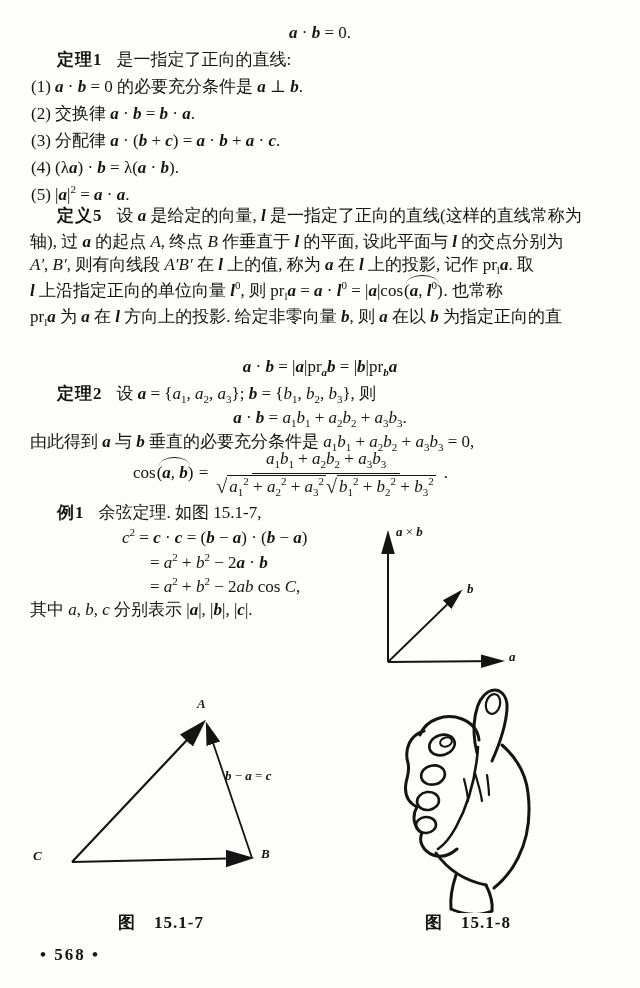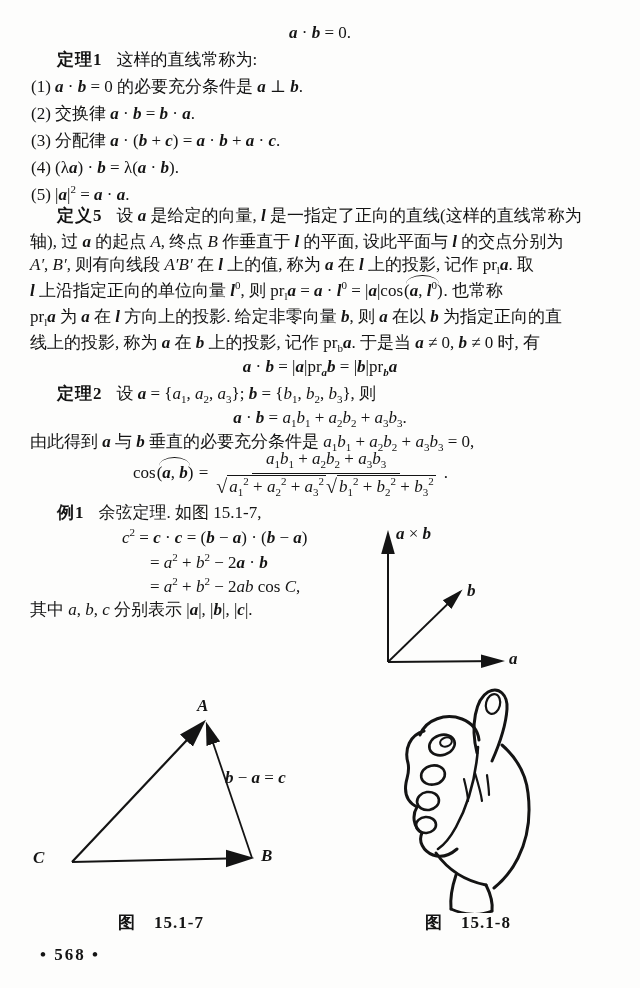--- a/index.html
+++ b/index.html
@@ -22,49 +22,48 @@
     border-radius:50% 50% 0 0 / 100% 100% 0 0;
   }
   
   .cosrow{display:flex;align-items:center;gap:8px;}
   .frac{display:inline-flex;flex-direction:column;align-items:center;}
   .frac .num{padding:0 14px 2px 14px;border-bottom:1.4px solid #141414;}
   .frac .den{padding-top:1px;display:inline-flex;align-items:flex-start;}
   .rad{font-size:20px;line-height:1;padding-top:1px;}
   .ovl{border-top:1.4px solid #141414;padding:0 2px;}
   .figure{position:absolute;}
-  .figlabel{position:absolute;white-space:nowrap;font-size:17px;}
+  .figlabel{position:absolute;white-space:nowrap;font-size:13px;}
   svg{display:block;}
   .caption{position:absolute;font-weight:bold;white-space:nowrap;letter-spacing:1px;}
   .pagenum{position:absolute;font-weight:bold;letter-spacing:2px;}
 </style>
 </head>
 <body>
 
 <div class="page">
 
   <div class="ln center" style="top:22px;"><b class="v"><i>a</i></b> · <b class="v"><i>b</i></b> = 0.</div>
 
   <div class="ln" style="left:57px;top:49px;">
-    <span class="lbl">定理1</span><span>这样的直线常称为:</span>
+    <span class="lbl">定理1</span><span>是一指定了正向的直线:</span>
   </div>
   <div class="ln" style="left:31px;top:76px;">(1) <b class="v"><i>a</i></b> · <b class="v"><i>b</i></b> = 0 的必要充分条件是 <b class="v"><i>a</i></b> ⊥ <b class="v"><i>b</i></b>.</div>
   <div class="ln" style="left:31px;top:103px;">(2) 交换律 <b class="v"><i>a</i></b> · <b class="v"><i>b</i></b> = <b class="v"><i>b</i></b> · <b class="v"><i>a</i></b>.</div>
   <div class="ln" style="left:31px;top:130px;">(3) 分配律 <b class="v"><i>a</i></b> · (<b class="v"><i>b</i></b> + <b class="v"><i>c</i></b>) = <b class="v"><i>a</i></b> · <b class="v"><i>b</i></b> + <b class="v"><i>a</i></b> · <b class="v"><i>c</i></b>.</div>
   <div class="ln" style="left:31px;top:157px;">(4) (λ<b class="v"><i>a</i></b>) · <b class="v"><i>b</i></b> = λ(<b class="v"><i>a</i></b> · <b class="v"><i>b</i></b>).</div>
   <div class="ln" style="left:31px;top:184px;">(5) |<b class="v"><i>a</i></b>|<sup>2</sup> = <b class="v"><i>a</i></b> · <b class="v"><i>a</i></b>.</div>
 
   <div class="ln" style="left:57px;top:205px;">
     <span class="lbl">定义5</span><span>设 <b class="v"><i>a</i></b> 是给定的向量, <b class="v"><i>l</i></b> 是一指定了正向的直线(这样的直线常称为</span>
   </div>
   <div class="ln" style="left:30px;top:254px;"><i>A′</i>, <i>B′</i>, 则有向线段 <i>A′B′</i> 在 <b class="v"><i>l</i></b> 上的值, 称为 <b class="v"><i>a</i></b> 在 <b class="v"><i>l</i></b> 上的投影, 记作 pr<sub>l</sub><b class="v"><i>a</i></b>. 取</div>
   <div class="ln" style="left:30px;top:231px;">轴), 过 <b class="v"><i>a</i></b> 的起点 <i>A</i>, 终点 <i>B</i> 作垂直于 <b class="v"><i>l</i></b> 的平面, 设此平面与 <b class="v"><i>l</i></b> 的交点分别为</div>
   <div class="ln" style="left:30px;top:280px;"><b class="v"><i>l</i></b> 上沿指定正向的单位向量 <b class="v"><i>l</i></b><sup>0</sup>, 则 pr<sub>l</sub><b class="v"><i>a</i></b> = <b class="v"><i>a</i></b> · <b class="v"><i>l</i></b><sup>0</sup> = |<b class="v"><i>a</i></b>|cos<span class="hat">(<b class="v"><i>a</i></b>, <b class="v"><i>l</i></b><sup>0</sup>)</span>.  也常称</div>
   <div class="ln" style="left:30px;top:306px;font-family:Liberation Serif, serif;">pr<sub>l</sub><b class="v"><i>a</i></b> 为 <b class="v"><i>a</i></b> 在 <b class="v"><i>l</i></b> 方向上的投影. 给定非零向量 <b class="v"><i>b</i></b>, 则 <b class="v"><i>a</i></b> 在以 <b class="v"><i>b</i></b> 为指定正向的直</div>
-  <div class="ln" style="left:30px;top:332px;">线上的投影, 称为 <b class="v"><i>a</i></b> 在 <b class="v"><i>b</i></b> 上的投影, 记作 pr<sub>b</sub><b class="v"><i>a</i></b>. 于是当 <b class="v"><i>a</i></b> ≠ 0, <b class="v"><i>b</i></b> ≠ 0 时, 有</div>
 
   <div class="ln center" style="top:356px;"><b class="v"><i>a</i></b> · <b class="v"><i>b</i></b> = |<b class="v"><i>a</i></b>|pr<sub><b class="v"><i>a</i></b></sub><b class="v"><i>b</i></b> = |<b class="v"><i>b</i></b>|pr<sub><b class="v"><i>b</i></b></sub><b class="v"><i>a</i></b></div>
 
   <div class="ln" style="left:57px;top:383px;">
     <span class="lbl">定理2</span><span>设 <b class="v"><i>a</i></b> = {<i>a</i><sub>1</sub>, <i>a</i><sub>2</sub>, <i>a</i><sub>3</sub>}; <b class="v"><i>b</i></b> = {<i>b</i><sub>1</sub>, <i>b</i><sub>2</sub>, <i>b</i><sub>3</sub>}, 则</span>
   </div>
   <div class="ln center" style="top:407px;"><b class="v"><i>a</i></b> · <b class="v"><i>b</i></b> = <i>a</i><sub>1</sub><i>b</i><sub>1</sub> + <i>a</i><sub>2</sub><i>b</i><sub>2</sub> + <i>a</i><sub>3</sub><i>b</i><sub>3</sub>.</div>
   <div class="ln" style="left:30px;top:431px;">由此得到 <b class="v"><i>a</i></b> 与 <b class="v"><i>b</i></b> 垂直的必要充分条件是 <i>a</i><sub>1</sub><i>b</i><sub>1</sub> + <i>a</i><sub>2</sub><i>b</i><sub>2</sub> + <i>a</i><sub>3</sub><i>b</i><sub>3</sub> = 0,</div>
 
   <div class="ln" style="left:133px;top:448px;">

